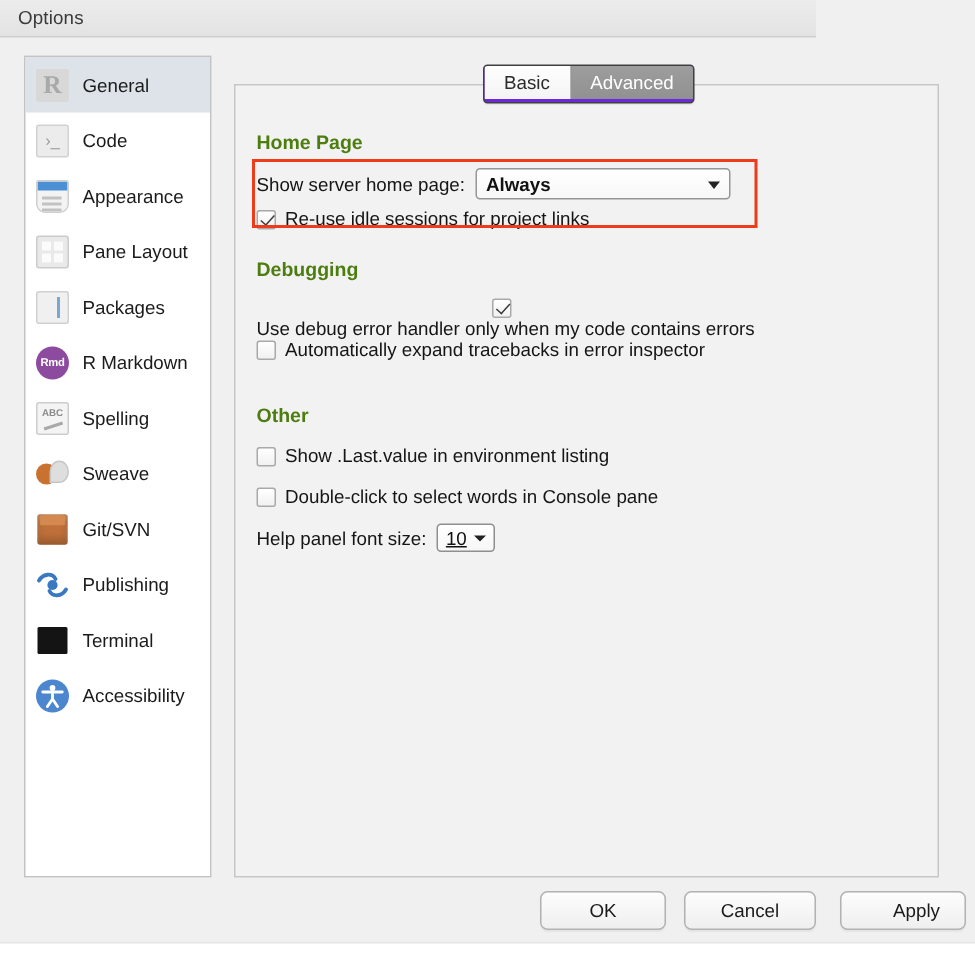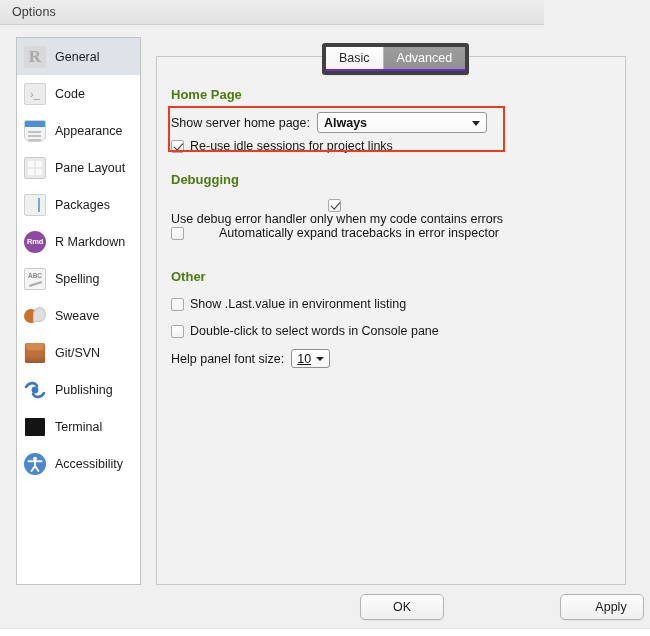--- a/index.html
+++ b/index.html
@@ -233,21 +233,21 @@
     line-height: 1;
   }
 
   
   .tabs {
     position: absolute;
     left: 322px;
     top: 43px;
     display: flex;
     z-index: 5;
-    border: 4px solid #404040;
+    border: 1px solid #404040;
     border-radius: 3px;
     overflow: hidden;
     background: #6d28d9;
     height: 24px;
     box-shadow: 0 1px 1px rgba(0,0,0,0.06);
   }
   .tab {
     padding: 0 13px;
     height: 22px;
     line-height: 22px;
@@ -526,21 +526,21 @@
       <span>Re-use idle sessions for project links</span>
     </div>
 
     <div class="group-title" style="left:14px; top:115px;">Debugging</div>
 
     <div class="row" style="left:14px; top:142px;flex-direction:column;">
       <span class="cb checked"></span>
       <span>Use debug error handler only when my code contains errors</span>
     </div>
 
-    <div class="row" style="left:14px; top:169px;gap:29px;">
+    <div class="row" style="left:14px; top:169px;">
       <span class="cb"></span>
       <span>Automatically expand tracebacks in error inspector</span>
     </div>
 
     <div class="group-title" style="left:14px; top:212px;">Other</div>
 
     <div class="row" style="left:14px; top:240px;">
       <span class="cb"></span>
       <span>Show .Last.value in environment listing</span>
     </div>
@@ -557,18 +557,19 @@
         <span class="arrow"></span>
       </span>
     </div>
 
   </div>
 
   <div class="highlight-box"></div>
 
   <div class="footer">
     <div class="btn" id="btn-ok">OK</div>
+    <div class="btn" id="btn-cancel">Cancel</div>
     <div class="btn" id="btn-apply">Apply</div>
   </div>
 
   <div class="bottom-strip"></div>
 
 </div>
 
 </body></html>

